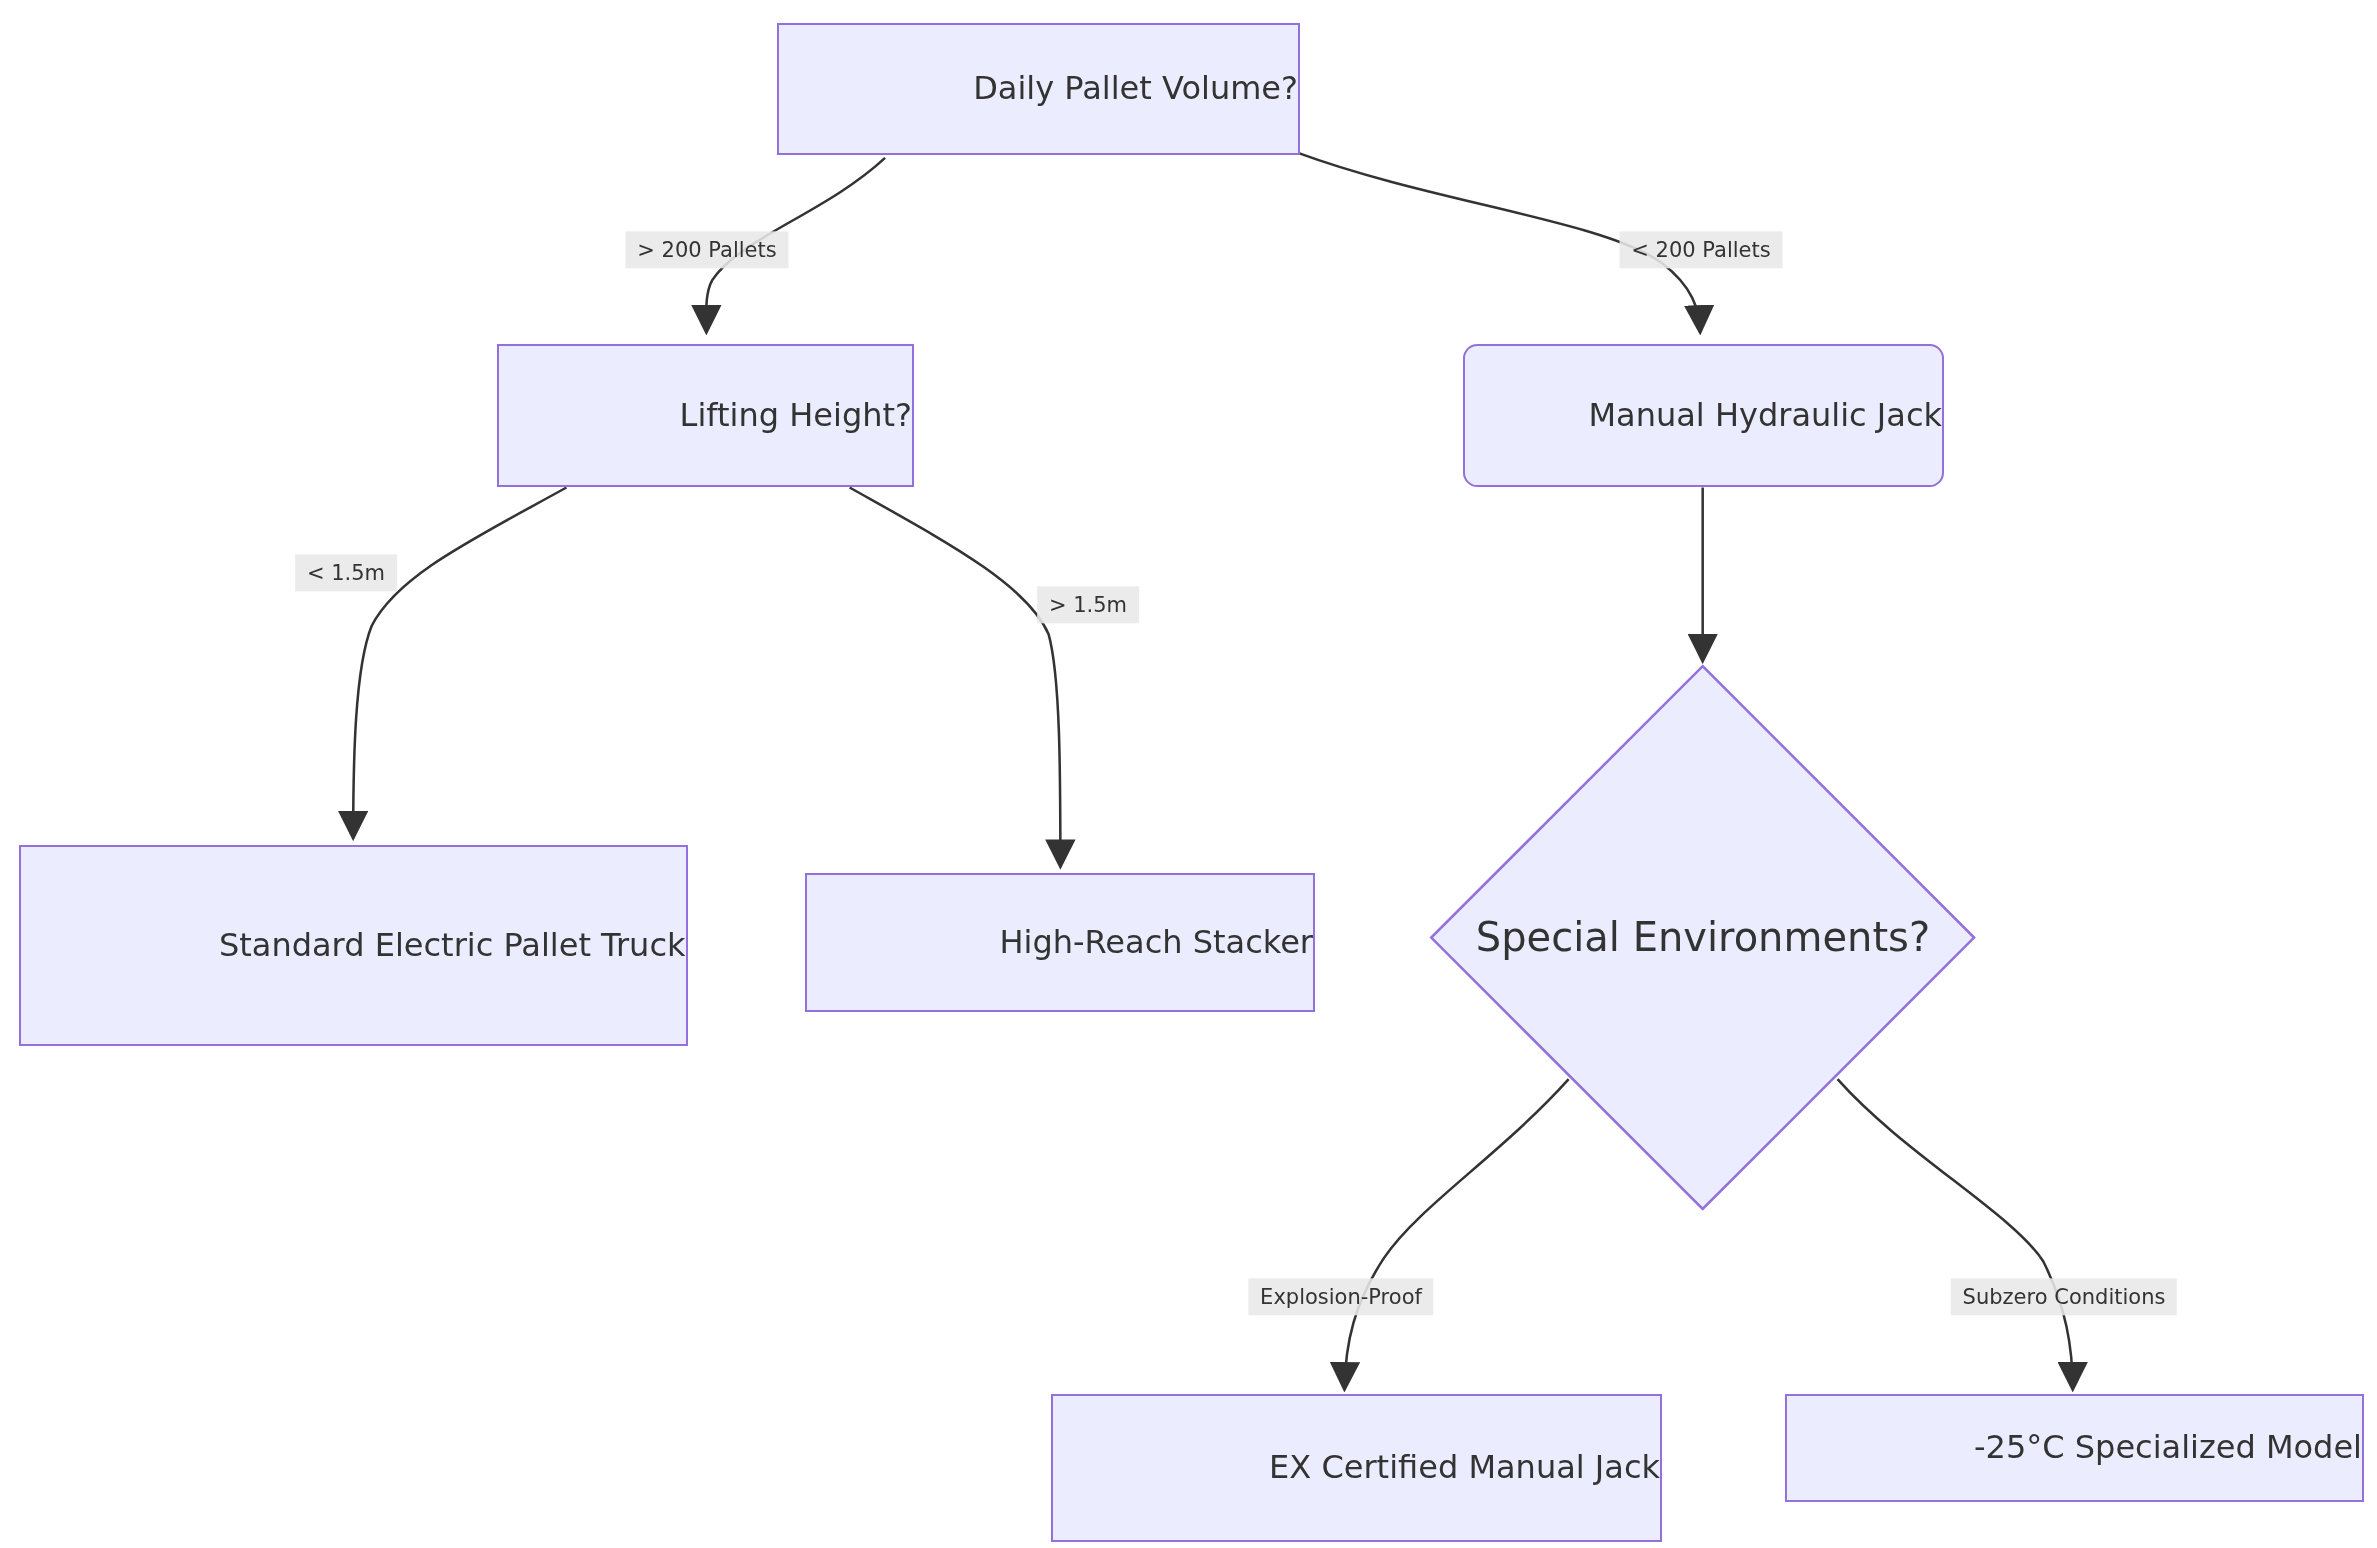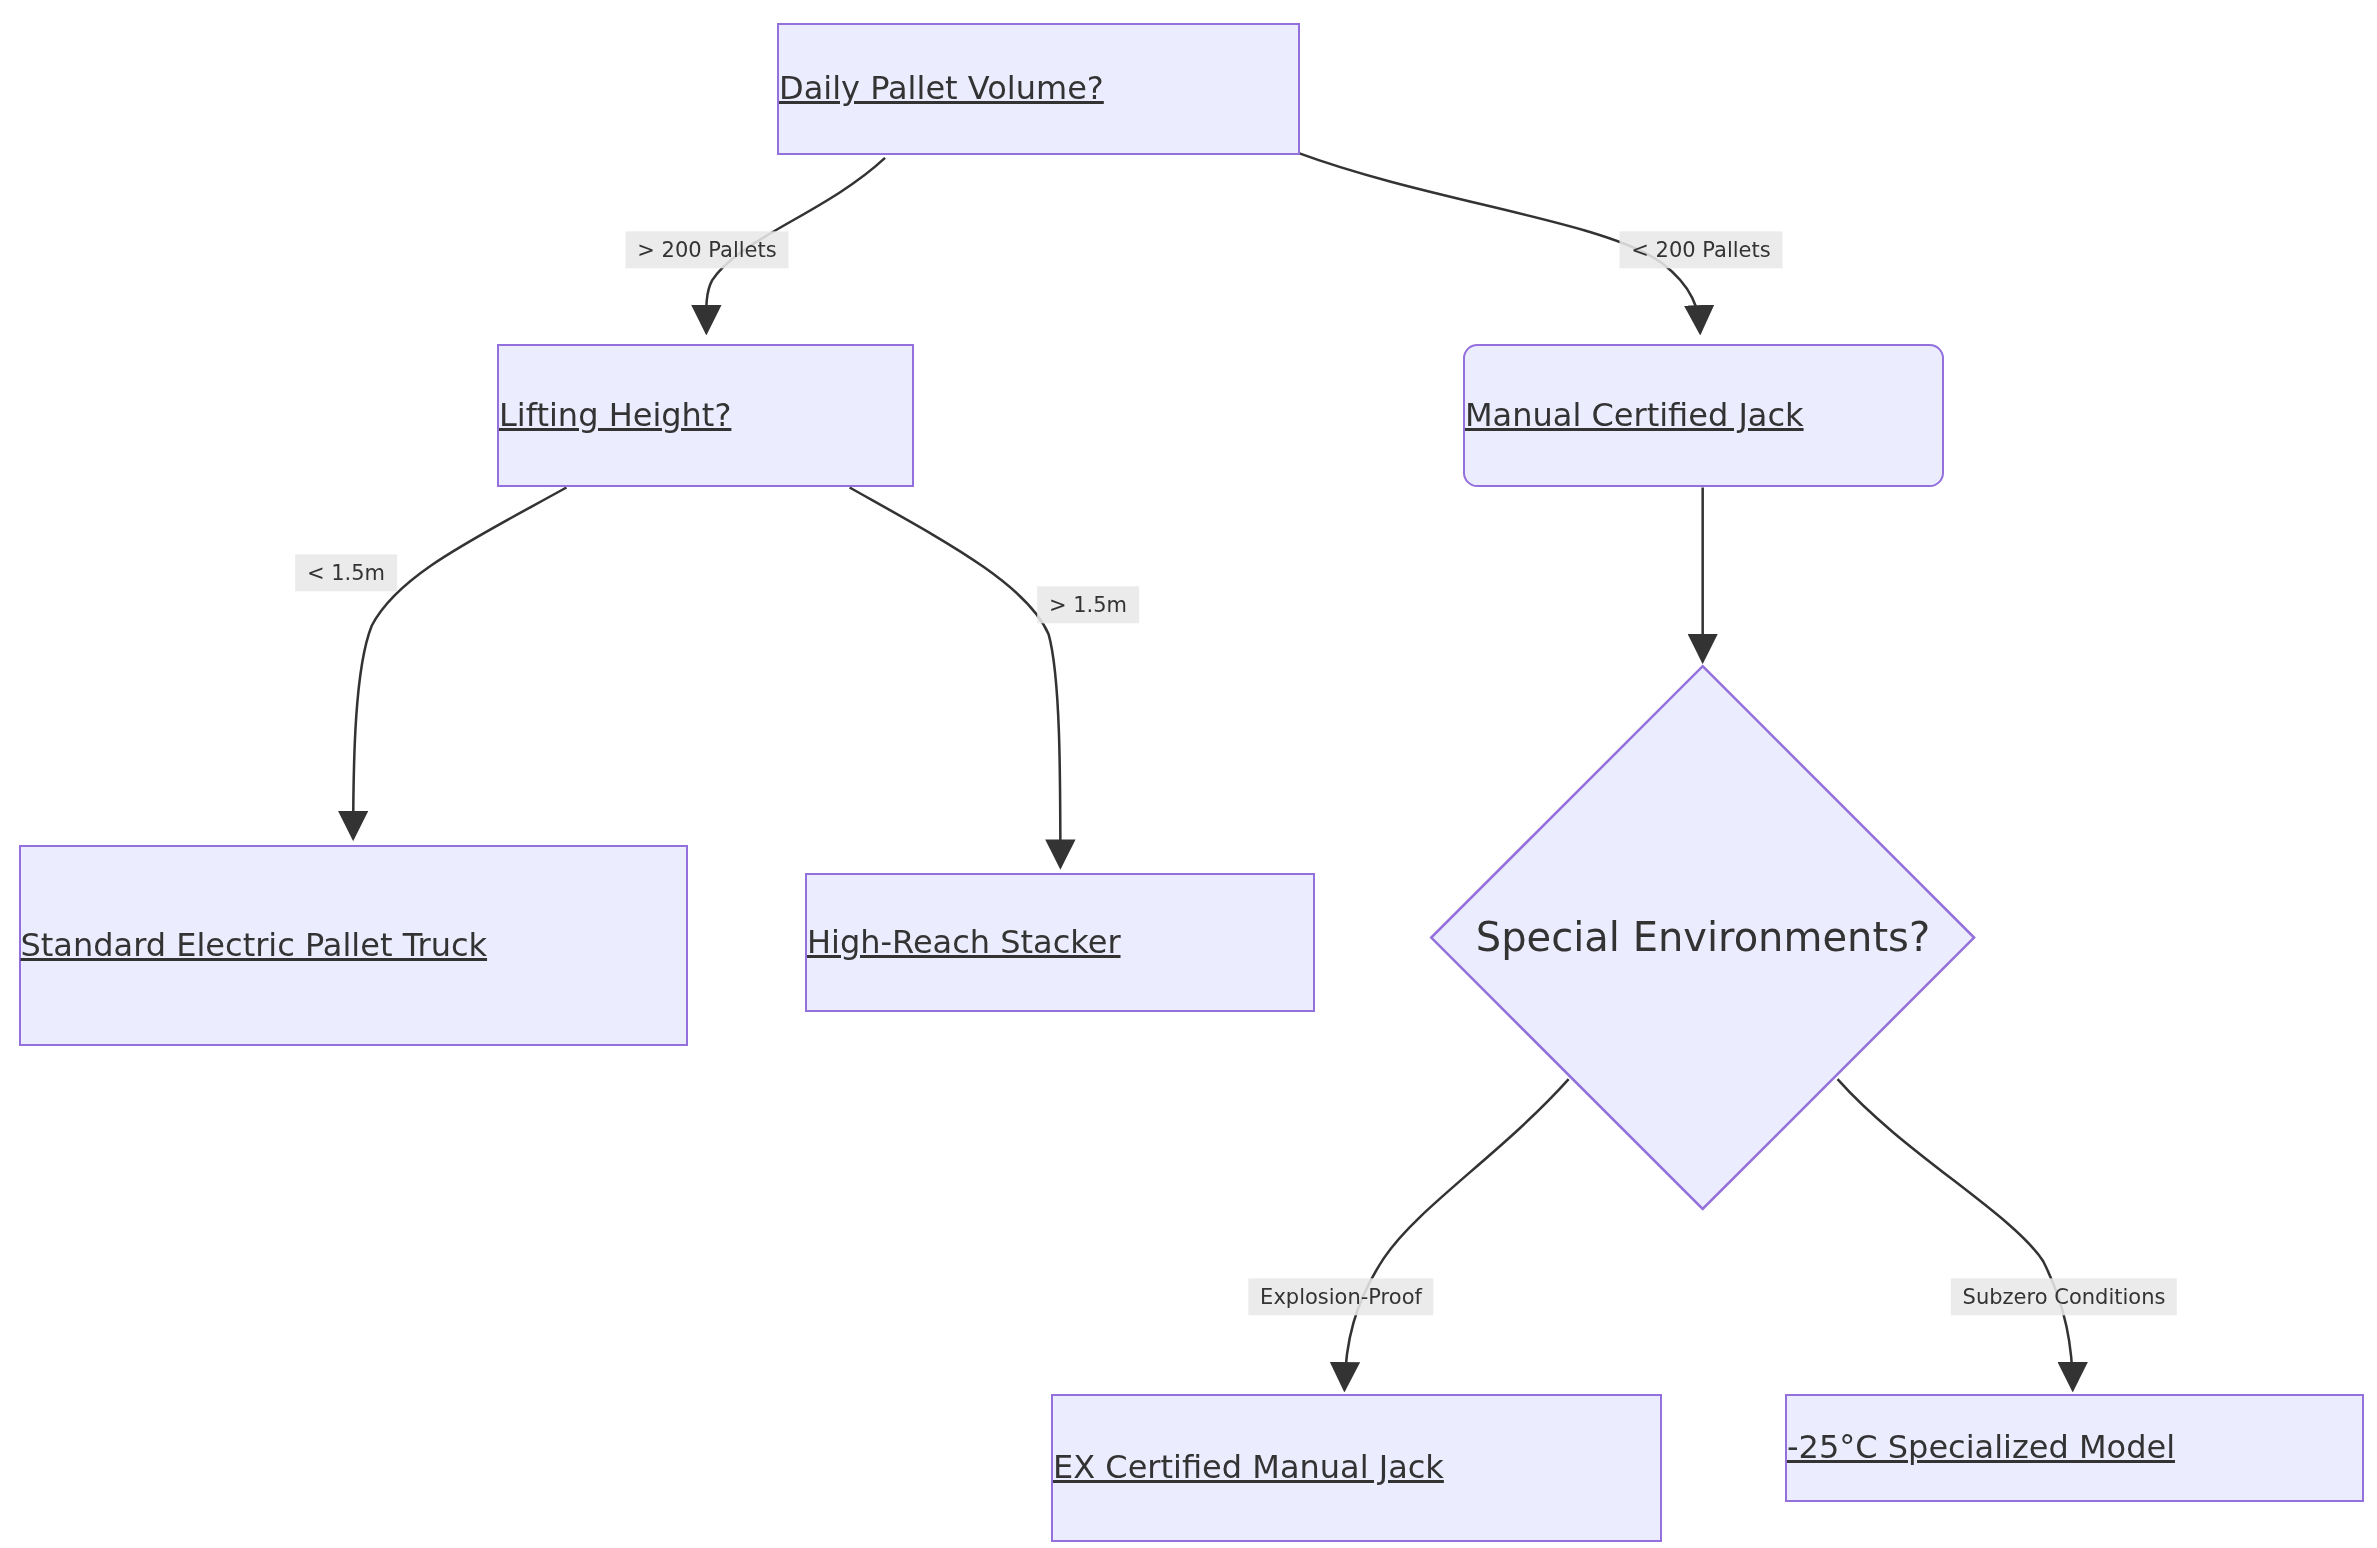--- a/index.html
+++ b/index.html
@@ -19,25 +19,24 @@
     overflow:hidden;
   }
   .edge-layer{position:absolute;inset:0;width:2377px;height:1549px;}
   .edge-path{fill:none;stroke:var(--edge-line);stroke-width:3px;}
   .diamond-shape{fill:var(--node-fill);stroke:var(--node-border);stroke-width:3px;}
   .node{
     position:absolute;
     box-sizing:border-box;
     background:var(--node-fill);
     border:2.5px solid var(--node-border);
-    display:flex;align-items:center;justify-content:flex-start;
+    display:flex;align-items:center;justify-content:flex-end;
     text-align:center;
     font-size:32px;line-height:1.6;
     color:var(--text);
-    text-decoration:underline;
   }
   .node.rounded{border-radius:14.3px;}
   .node .inner{max-width:506px;}
   .diamond-label{
     position:absolute;
     transform:translate(-50%,-50%);
     text-align:center;
     font-size:40px;
     white-space:nowrap;
     color:var(--text);
@@ -104,21 +103,21 @@
   <div class="node" id="node-b">
     <span class="inner">Lifting Height?</span>
   </div>
   <div class="node" id="node-c">
     <span class="inner">Standard Electric Pallet Truck</span>
   </div>
   <div class="node" id="node-d">
     <span class="inner">High-Reach Stacker</span>
   </div>
   <div class="node rounded" id="node-e">
-    <span class="inner">Manual Certified Jack</span>
+    <span class="inner">Manual Hydraulic Jack</span>
   </div>
   <div class="diamond-label" id="label-f">Special Environments?</div>
   <div class="node" id="node-g">
     <span class="inner">EX Certified Manual Jack</span>
   </div>
   <div class="node" id="node-h">
     <span class="inner">-25°C Specialized Model</span>
   </div>
 
 </div>

